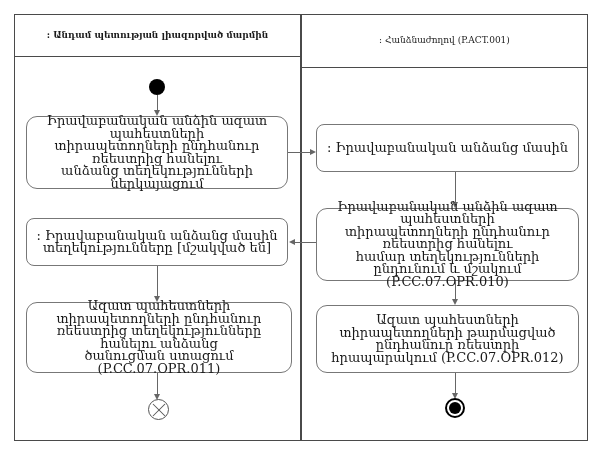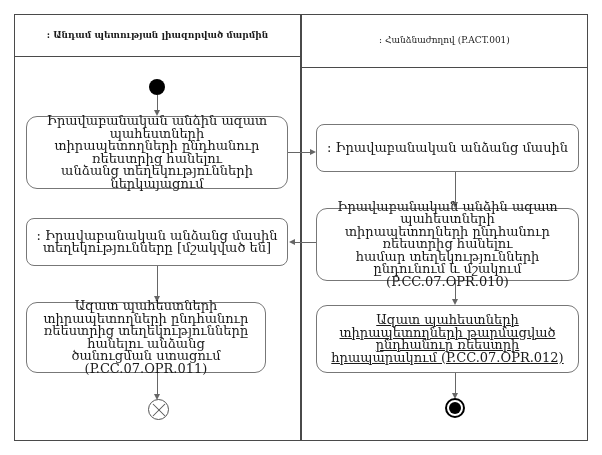--- a/index.html
+++ b/index.html
@@ -181,21 +181,21 @@
   <div class="node object" style="left:26px; top:218px; width:262px; height:48px;">
     <div>
       <span>: Իրավաբանական անձանց մասին</span>
       <span>տեղեկությունները [մշակված են]</span>
     </div>
   </div>
 
   <div class="edge-v" style="left:157px; top:266px; height:33px;"></div>
   <div class="arrow-down" style="left:153.5px; top:296px;"></div>
 
-  <div class="node action" style="left:26px; top:302px; width:240px; height:71px;">
+  <div class="node action" style="left:26px; top:302px; width:266px; height:71px;">
     <div>
       <span>Ազատ պահեստների տիրապետողների ընդհանուր</span>
       <span>ռեեստրից տեղեկությունները հանելու անձանց</span>
       <span>ծանուցման ստացում (P.CC.07.OPR.011)</span>
     </div>
   </div>
 
   <div class="edge-v" style="left:157px; top:373px; height:25px;"></div>
   <div class="arrow-down" style="left:153.5px; top:394px;"></div>
 
@@ -215,21 +215,21 @@
       <span>Իրավաբանական անձին ազատ պահեստների</span>
       <span>տիրապետողների ընդհանուր ռեեստրից հանելու</span>
       <span>համար տեղեկությունների ընդունում և մշակում</span>
       <span>(P.CC.07.OPR.010)</span>
     </div>
   </div>
 
   <div class="edge-v" style="left:455px; top:281px; height:21px;"></div>
   <div class="arrow-down" style="left:451.5px; top:299px;"></div>
 
-  <div class="node action" style="left:316px; top:305px; width:263px; height:68px;text-decoration:underline;">
+  <div class="node action" style="left:316px; top:305px; width:263px; height:68px;">
     <div>
       <span>Ազատ պահեստների տիրապետողների թարմացված</span>
       <span>ընդհանուր ռեեստրի հրապարակում (P.CC.07.OPR.012)</span>
     </div>
   </div>
 
   <div class="edge-v" style="left:455px; top:373px; height:24px;"></div>
   <div class="arrow-down" style="left:451.5px; top:393px;"></div>
 
   <div class="activity-final" style="left:445px; top:398px;"></div>

